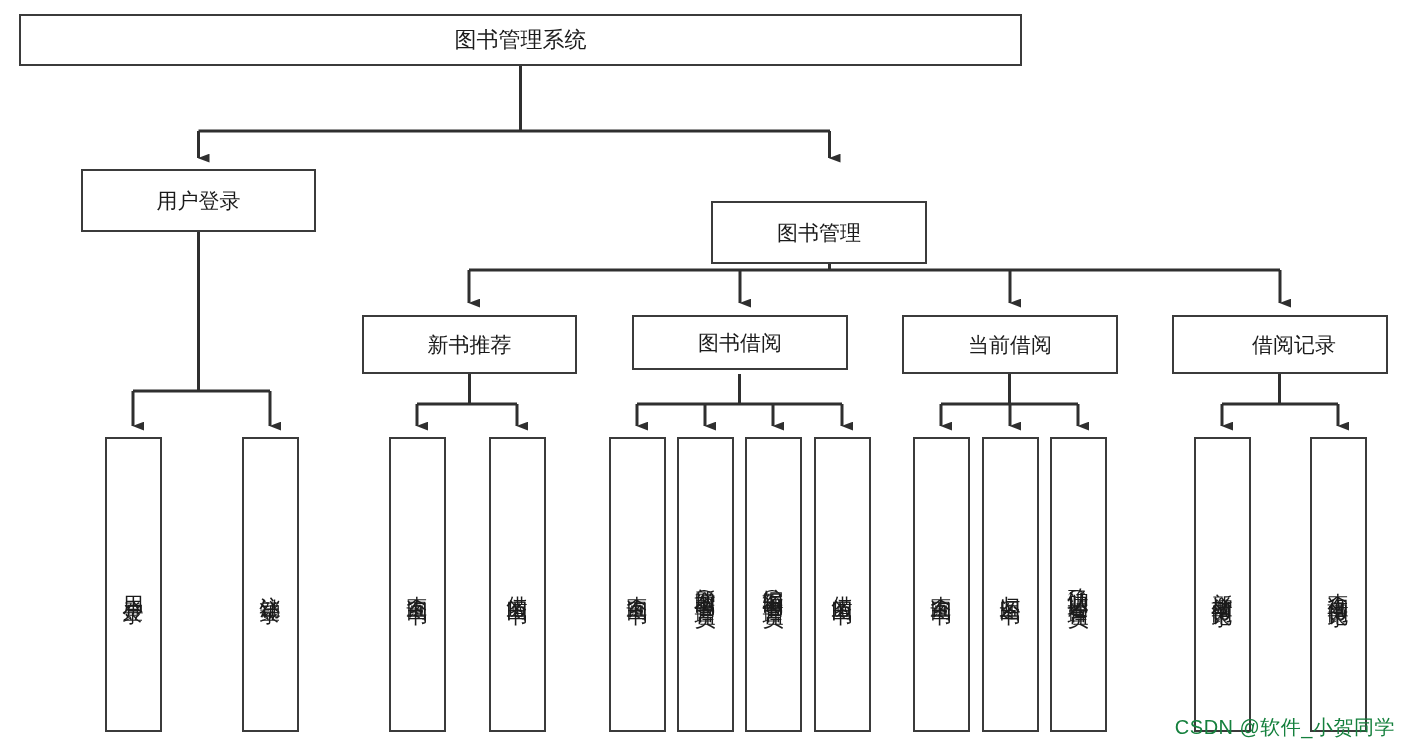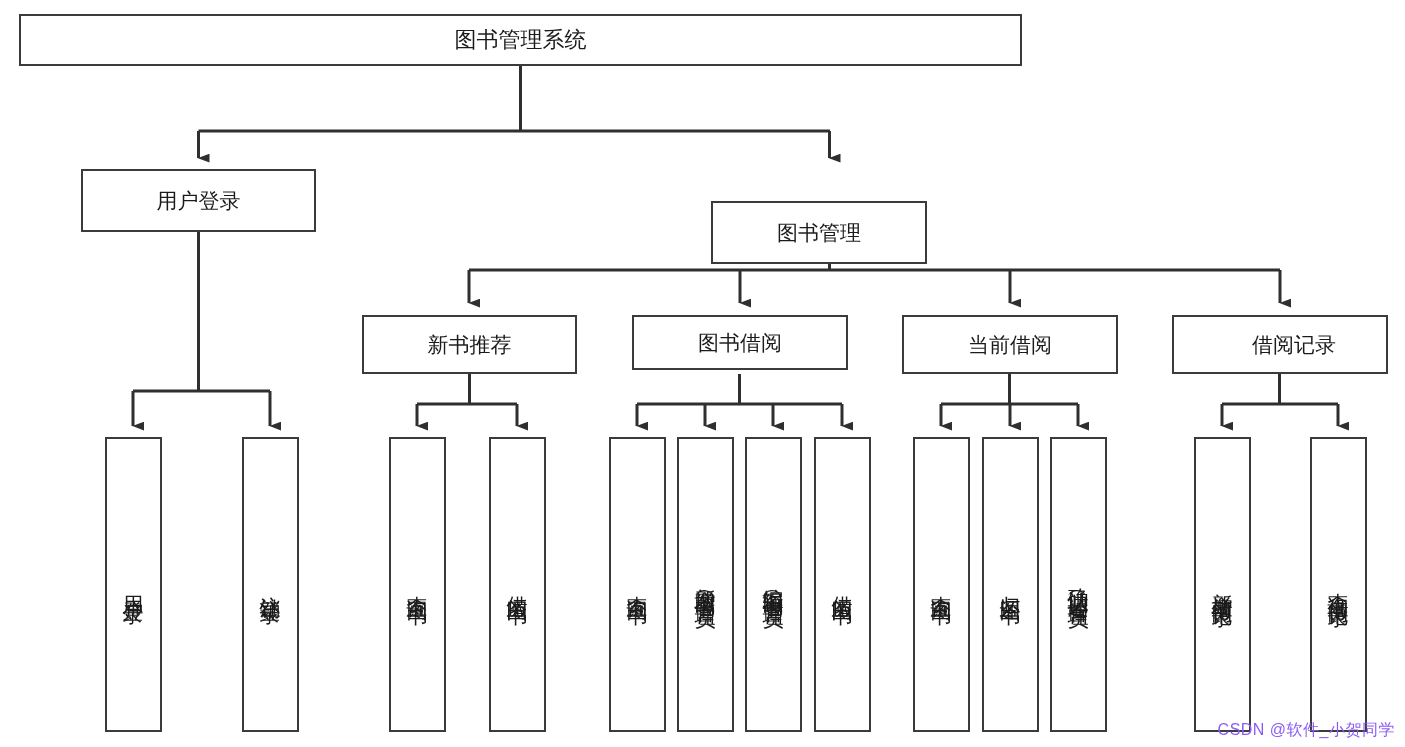--- a/index.html
+++ b/index.html
@@ -57,22 +57,22 @@
     text-orientation: upright;
     letter-spacing: 3px;
     white-space: normal;
     max-height: 270px;
     line-height: 1.0;
   }
   .watermark {
     position: absolute;
     right: 10px;
     bottom: 6px;
-    font-size: 16px;
-    color: #8b5cf6;
+    font-size: 20px;
+    color: #15803d;
     letter-spacing: 0.5px;
     z-index: 3;
     white-space: nowrap;
   }
 </style>
 </head>
 <body>
 
 <div id="canvas">
 

